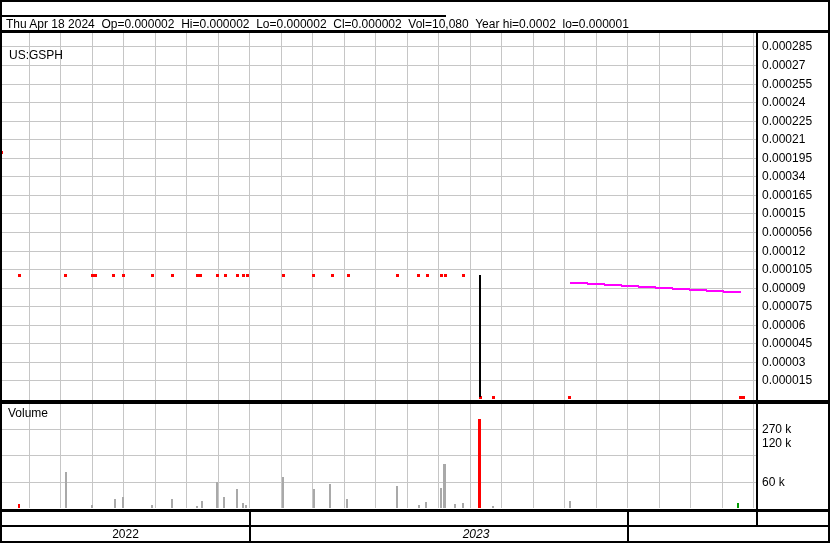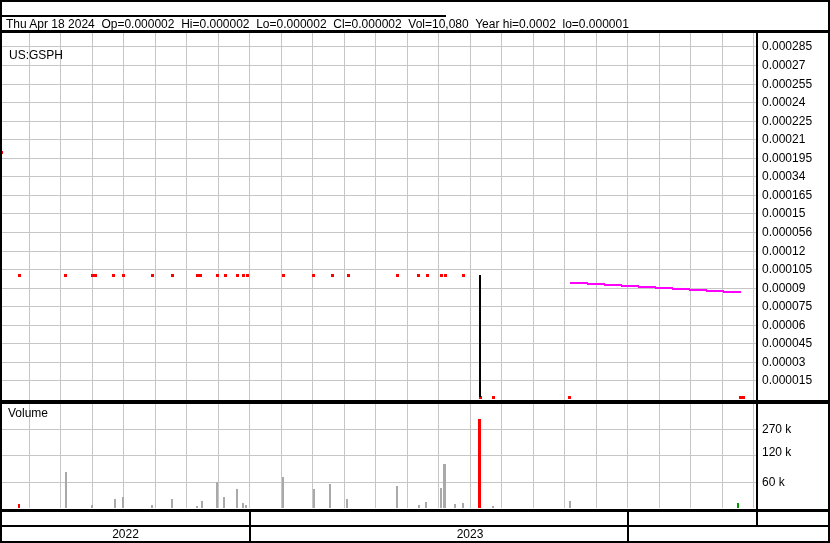--- a/index.html
+++ b/index.html
@@ -201,22 +201,22 @@
       <div class="abs txt tick-label" style="top: 225.005px;">0.000056</div>
       <div class="abs txt tick-label" style="top: 243.56px;">0.00012</div>
       <div class="abs txt tick-label" style="top: 262.115px;">0.000105</div>
       <div class="abs txt tick-label" style="top: 280.67px;">0.00009</div>
       <div class="abs txt tick-label" style="top: 299.225px;">0.000075</div>
       <div class="abs txt tick-label" style="top: 317.78px;">0.00006</div>
       <div class="abs txt tick-label" style="top: 336.335px;">0.000045</div>
       <div class="abs txt tick-label" style="top: 354.89px;">0.00003</div>
       <div class="abs txt tick-label" style="top: 373.445px;">0.000015</div>
       <div class="abs txt tick-label" style="top: 421.5px;">270 k</div>
-      <div class="abs txt tick-label" style="top: 445px;">120 k</div>
+      <div class="abs txt tick-label" style="top: 436px;">120 k</div>
       <div class="abs txt tick-label" style="top: 474.5px;">60 k</div>
       <div class="abs txt year-label" style="left: 2px; width: 247px;">2022</div>
       <div class="abs blk" style="left: 249px; top: 509px; width: 2px; height: 32px;"></div>
-      <div class="abs txt year-label" style="left: 252px; width: 436px;">2023</div>
+      <div class="abs txt year-label" style="left: 258px; width: 436px; font-style: italic;">2023</div>
       <div class="abs blk" style="left: 627px; top: 509px; width: 2px; height: 32px;"></div>
     </div>
 
   <div class="abs frame"></div>
 </div>
 
 </body></html>

